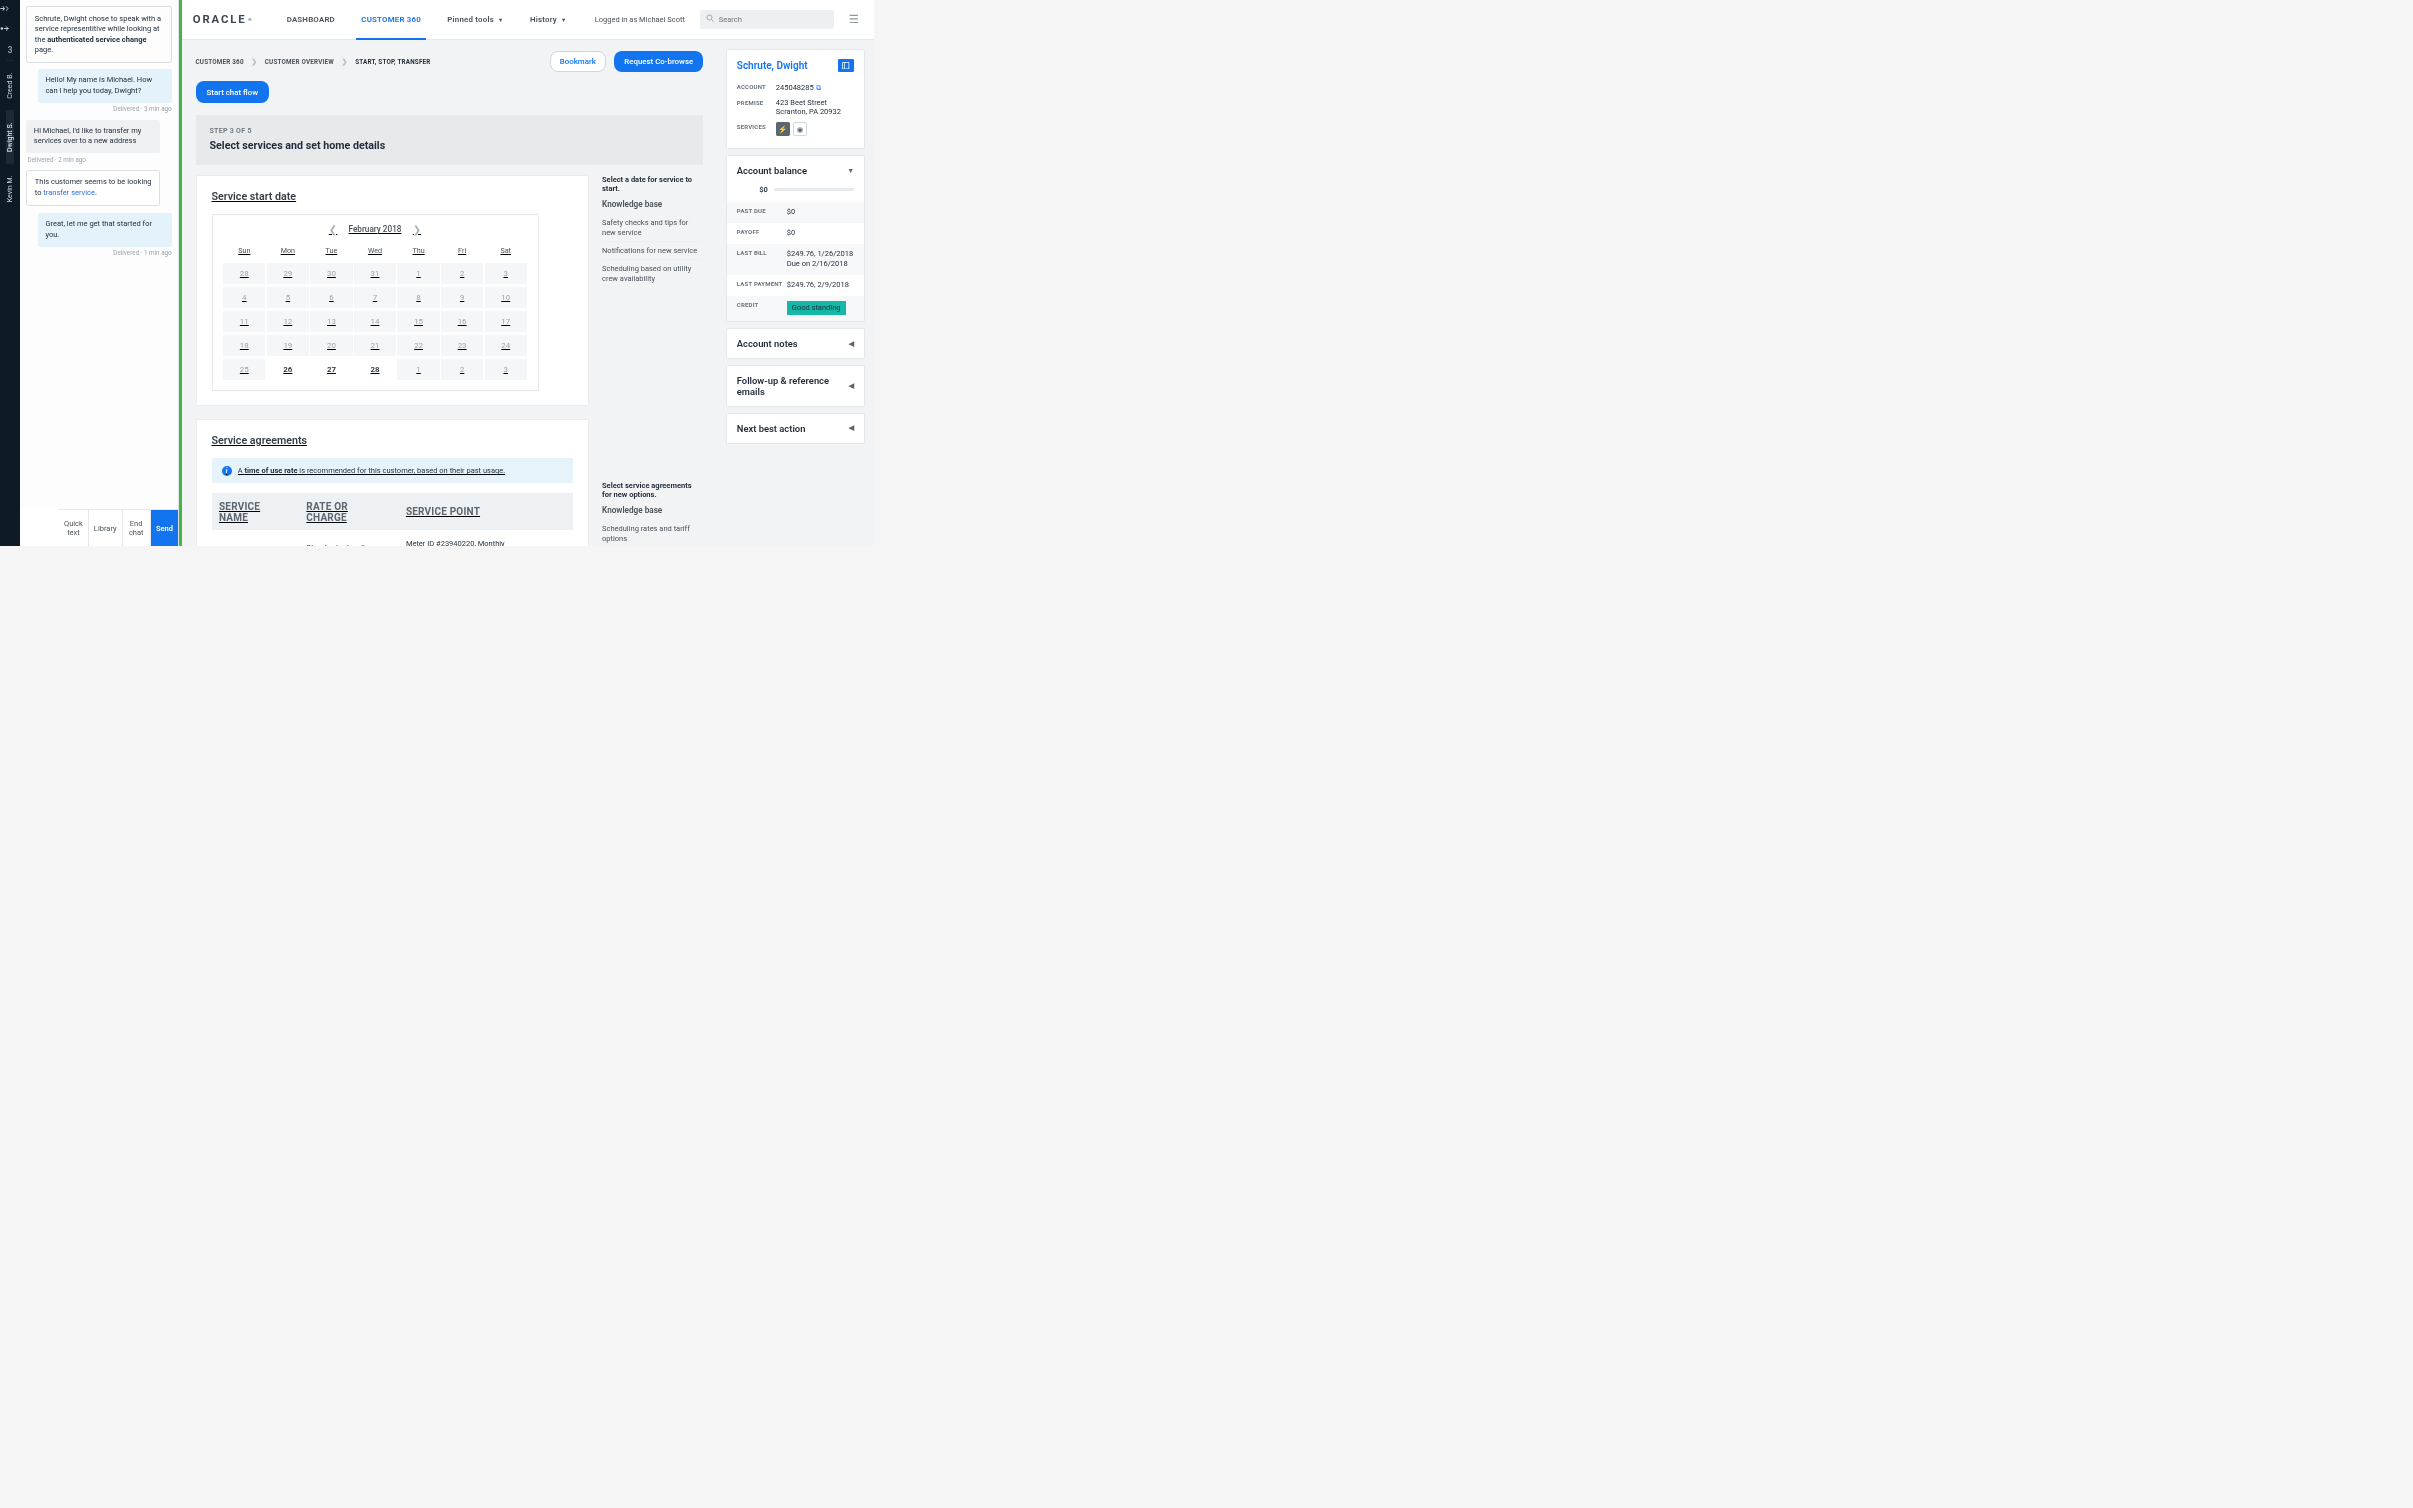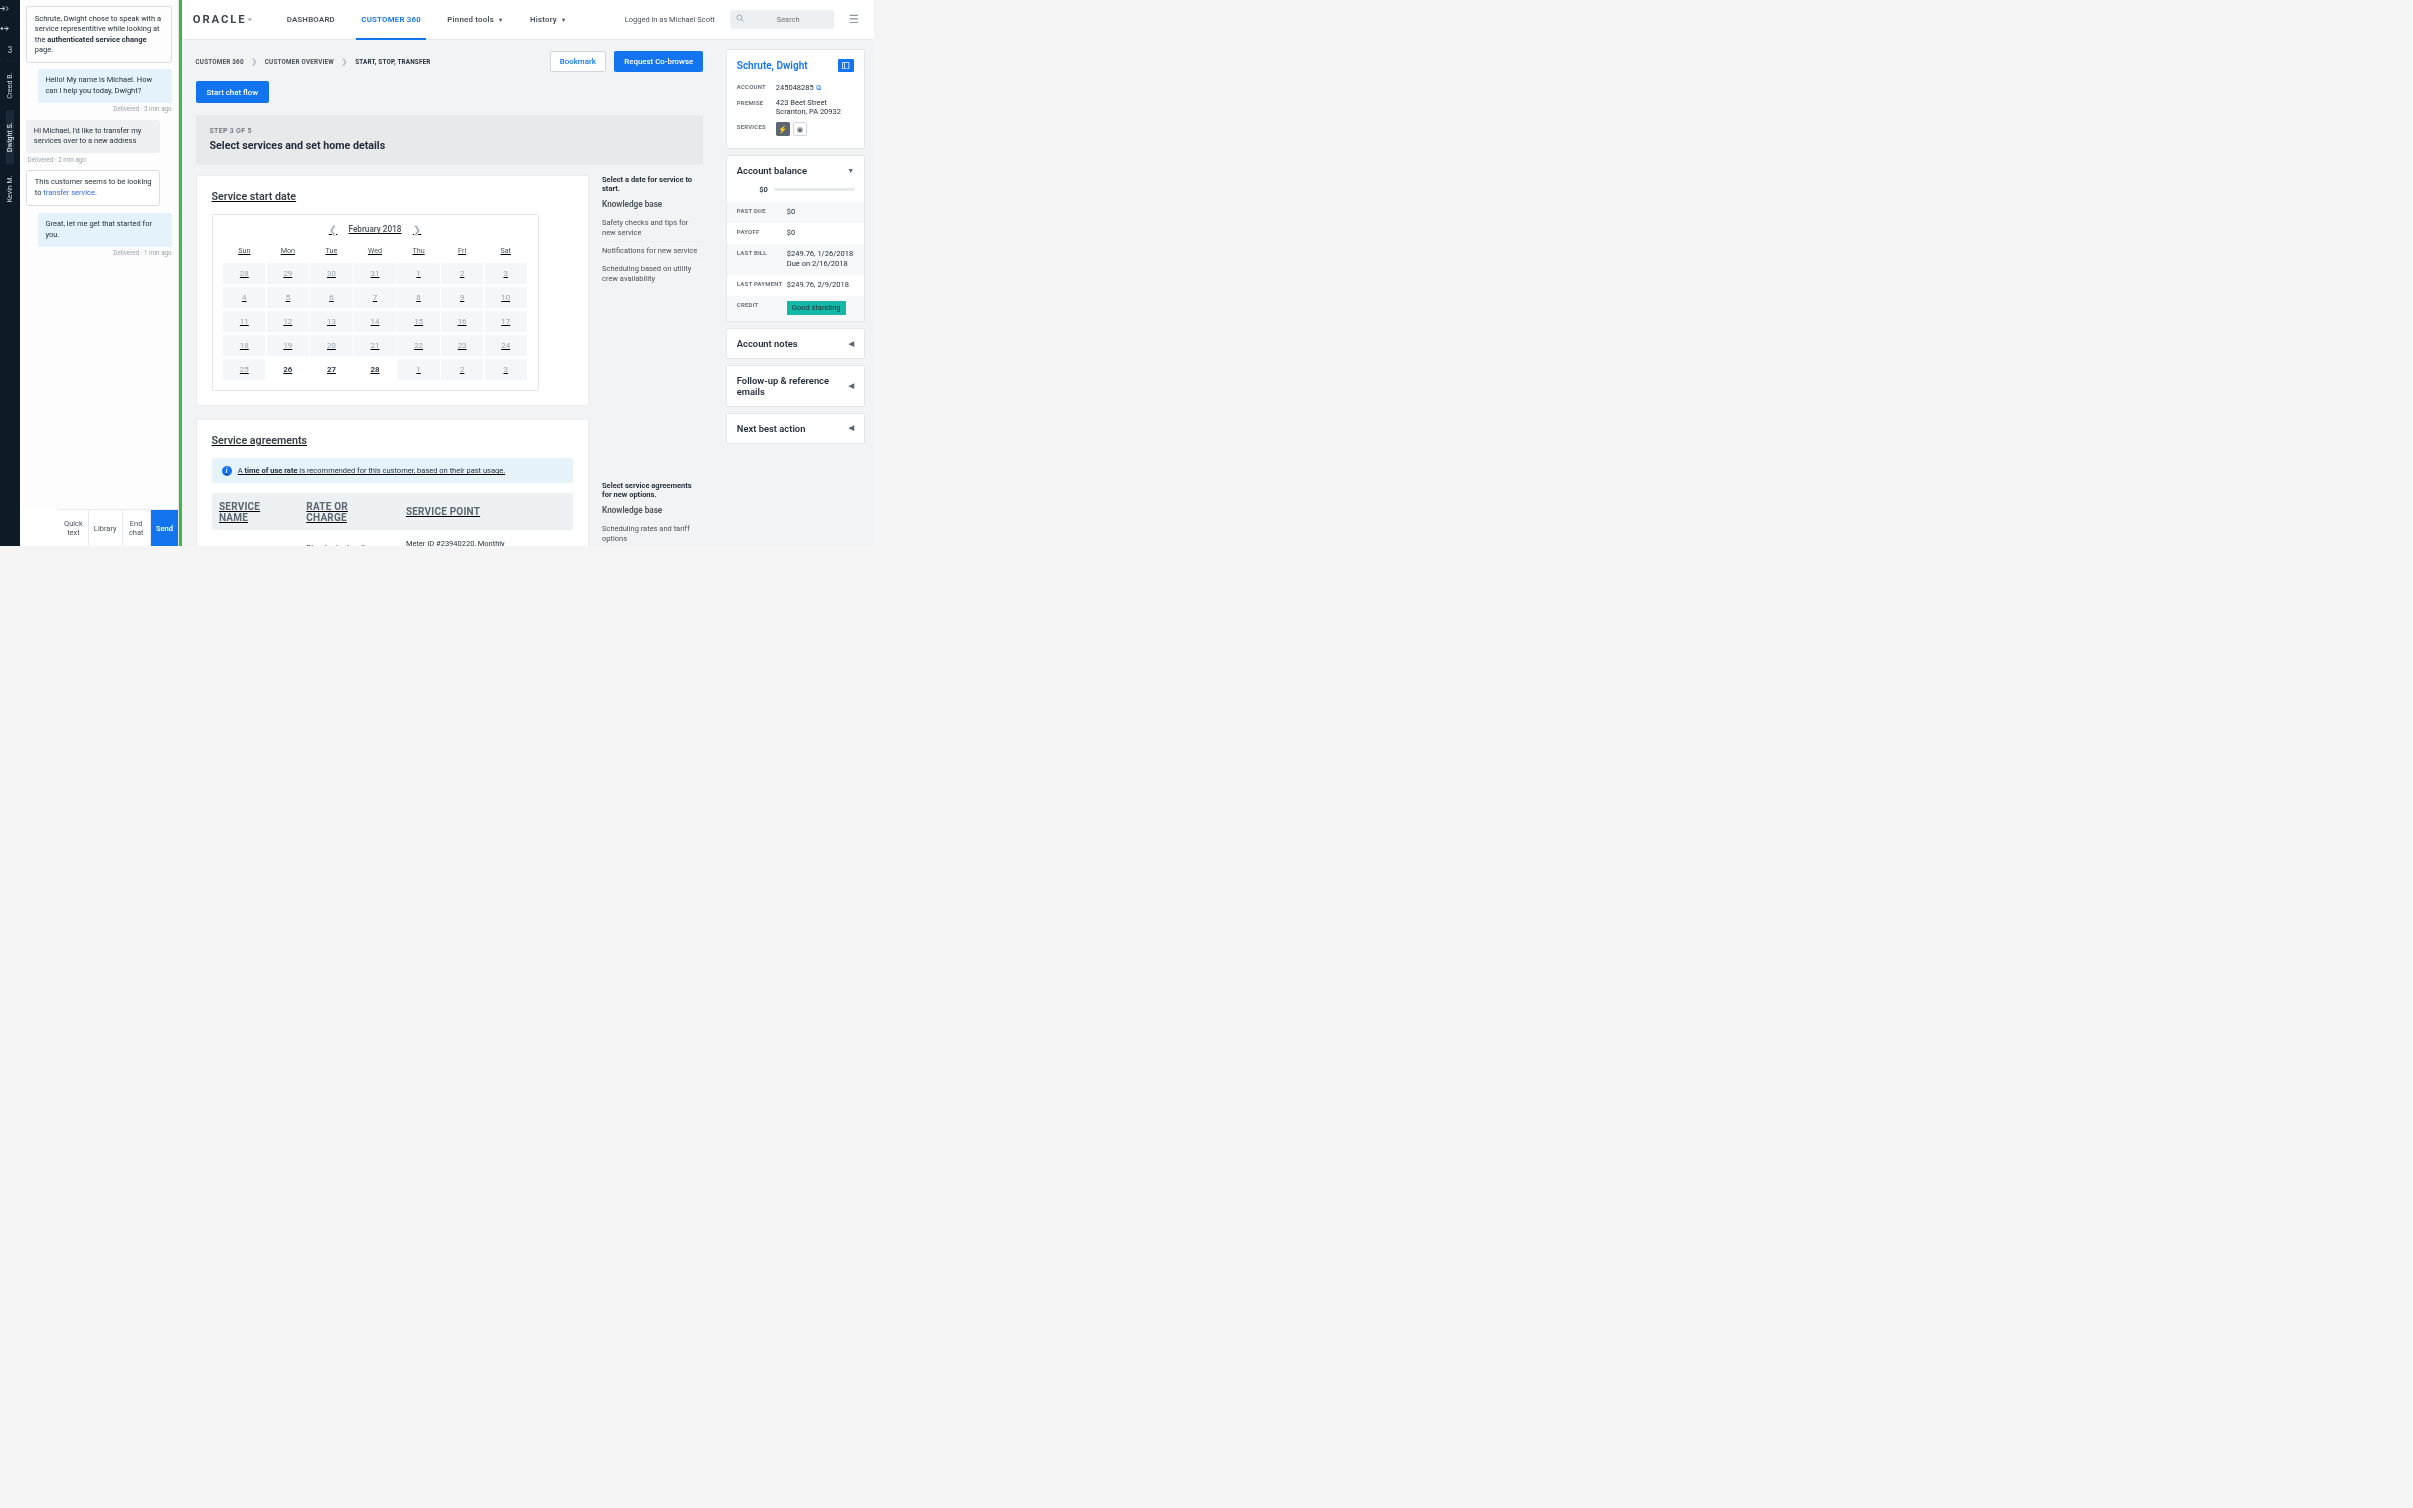--- a/index.html
+++ b/index.html
@@ -41,31 +41,31 @@
 .logo { font-family: Arial, sans-serif; letter-spacing: 1.9px; font-weight: 700; color: #3d4651; font-size: 11.3px; margin-right: 19px; display:flex; align-items:center; }
 .logo-sub { font-size: 4.4px; vertical-align: super; margin-left: 1.3px; letter-spacing:0; }
 .nav-tabs { display: flex; gap: 3.8px; height: 100%; align-items: stretch; }
 .nav-tab { display: flex; align-items: center; padding: 0 11.3px; font-size: 7.9px; color: #4a5259; font-weight: 600; letter-spacing: 0.2px; cursor: pointer; position: relative; }
 .nav-tab.active { color: #1374f0; }
 .nav-tab.active::after { content: ""; position: absolute; bottom: -0.6px; left: 6.3px; right: 6.3px; height: 1.9px; background: #1374f0; }
 .nav-tab .caret { margin-left: 3.8px; font-size: 5.7px; color: #4a5259; }
 .spacer { flex: 1; }
 .logged-in { font-size: 7.5px; color: #4a5259; margin-right: 10px; }
 .search-box { position: relative; }
-.search-box input { width: 104px; background: #edf0f2; border: none; border-radius: 1.9px; padding: 5px 6.3px 5px 19px; font-size: 7.5px; color: #6b747d; text-align: center; }
+.search-box input { width: 134px; background: #edf0f2; border: none; border-radius: 1.9px; padding: 5px 6.3px 5px 19px; font-size: 7.5px; color: #6b747d; }
 .search-box .icon { position: absolute; left: 5.7px; top: 4.4px; color: #9aa4af; font-size: 8.2px; }
 .hamburger { margin-left: 10px; color: #8e96a0; font-size: 11.3px; cursor: pointer; }
 
 .content-row { flex: 1; display: flex; overflow: hidden; }
 .center { flex: 1; overflow-y: auto; padding: 0; }
 .breadcrumb-row { display: flex; align-items: center; padding: 11.3px 14px 8.8px; gap: 8.8px; }
 .breadcrumb { display: flex; align-items: center; gap: 7.5px; font-size: 6.3px; font-weight: 700; color: #4a5259; letter-spacing: 0.2px; flex:1; }
 .breadcrumb .sep { color: #b8c0c8; font-size: 7px; }
 .breadcrumb .current { color: #1f2b38; }
-.btn { padding: 5px 8.8px; border-radius: 2px; font-size: 7.9px; cursor: pointer; border: 0.6px solid transparent; font-weight: 500; }
+.btn { padding: 5px 8.8px; border-radius: 8px; font-size: 7.9px; cursor: pointer; border: 0.6px solid transparent; font-weight: 500; }
 .btn-primary { background: #1374f0; color: #fff; }
 .btn-secondary { background: #fff; color: #1374f0; border-color: #d0d6db; }
 
 .blue-bar { margin: 0 14px 11.3px; }
 .blue-bar .btn { padding: 5.7px 10px; }
 
 .step-panel { background: #e7e9eb; margin: 0 14px 10px; padding: 12.6px 14px; border-radius: 1.3px; }
 .step-kicker { font-size: 7px; color: #6b747d; font-weight: 600; letter-spacing: 0.3px; margin-bottom: 3.8px; }
 .step-title { font-size: 10.7px; font-weight: 700; color: #1f2b38; }
 

